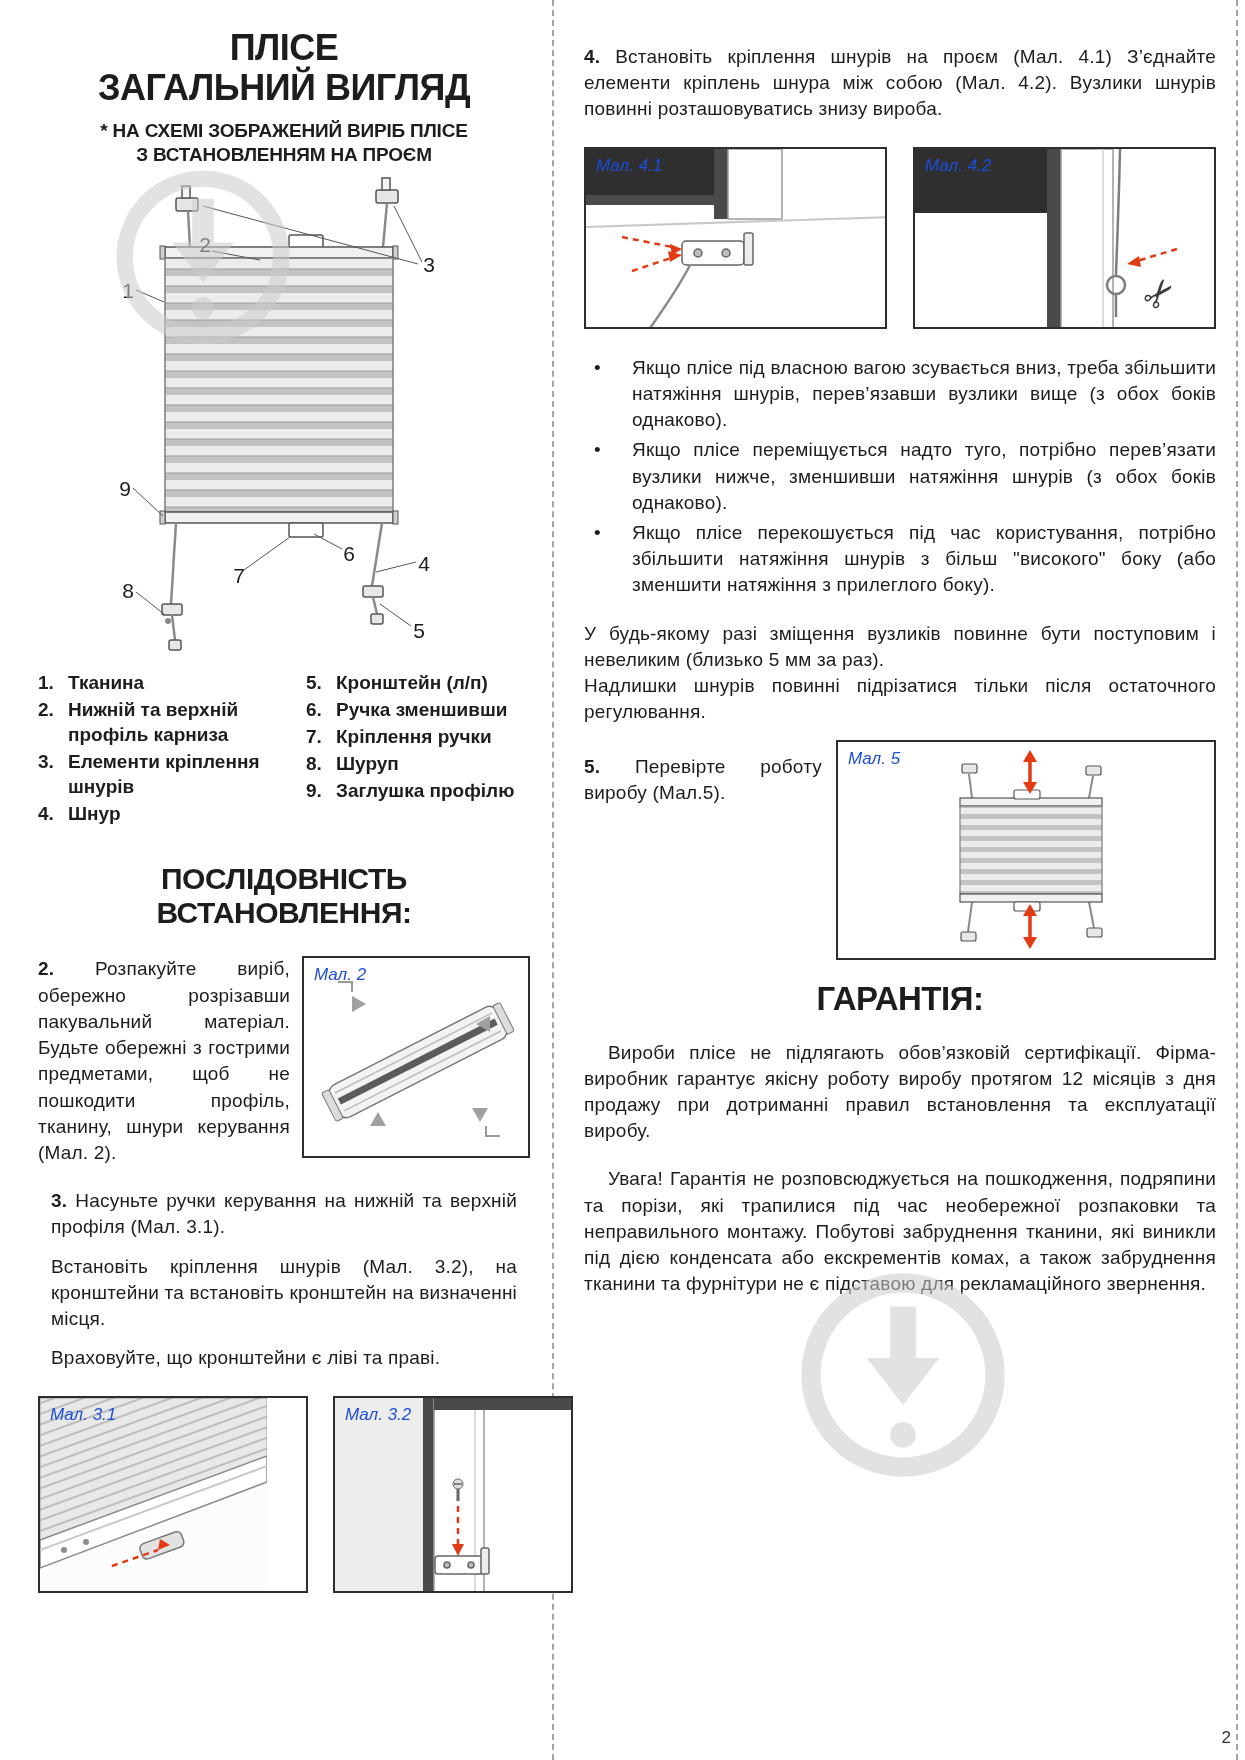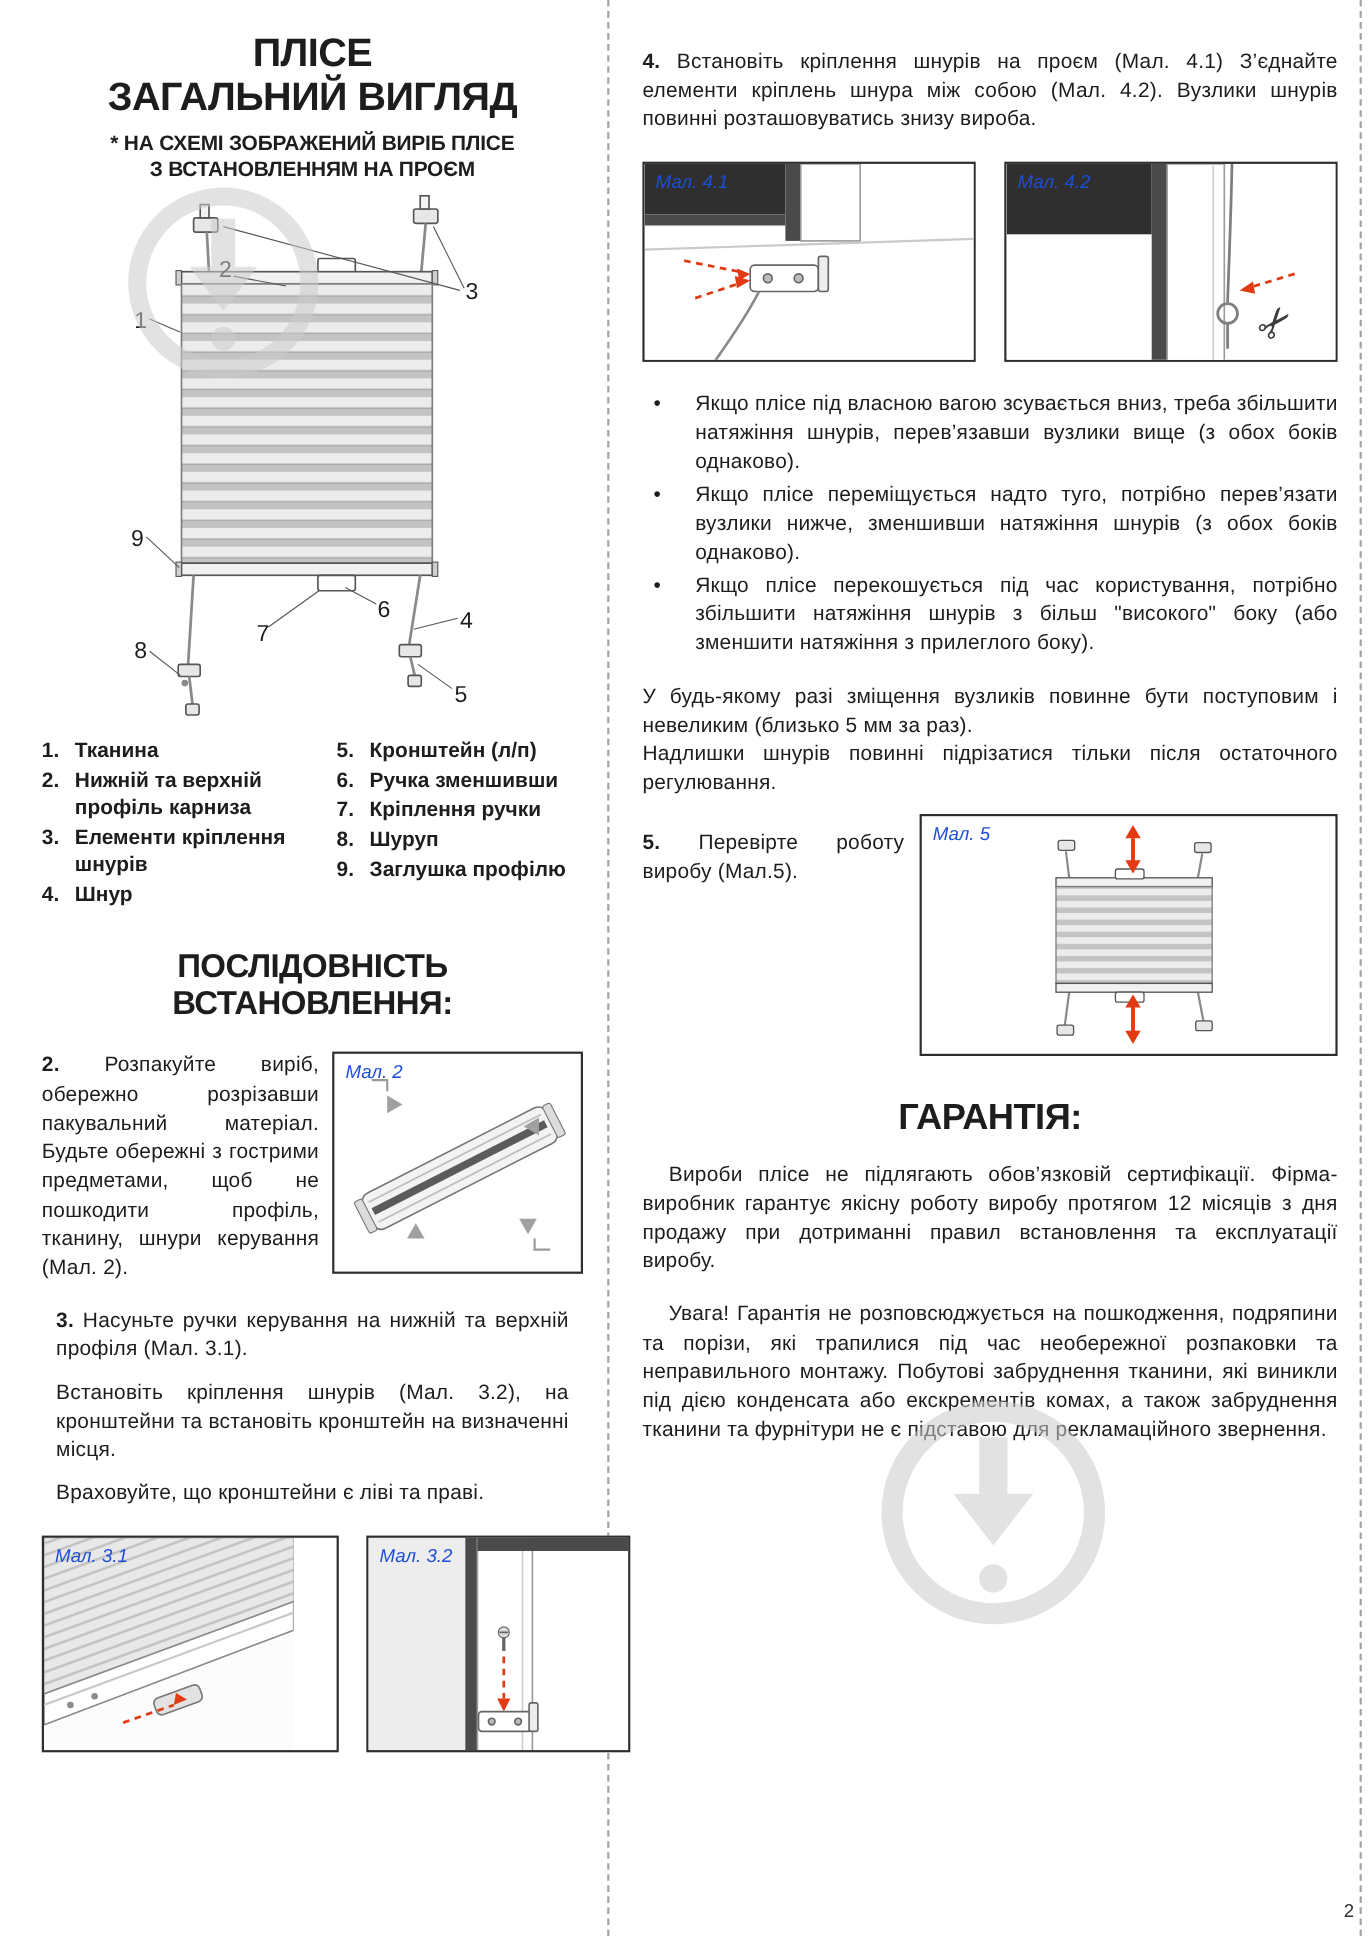--- a/index.html
+++ b/index.html
@@ -27,21 +27,21 @@
   .diagram-wrap { margin-top:6px; }
 
   .legend { display:flex; margin-top:10px; font-size:19px; line-height:1.32; }
   .legend-col1 { width:268px; }
   .legend-col2 { flex:1; }
   .legend-item { display:flex; margin-bottom:2px; }
   .legend-num { font-weight:700; width:30px; flex:none; }
   .legend-text { flex:1;font-weight:bold; }
 
   .section-heading { margin-top:34px; font-size:30px; font-weight:700; text-align:center; letter-spacing:-0.5px; }
-  .warranty-heading { margin-top:36px; font-size:33px; font-weight:700; text-align:center; letter-spacing:-0.5px; }
+  .warranty-heading { margin-top:20px; font-size:33px; font-weight:700; text-align:center; letter-spacing:-0.5px; }
 
   .figbox { border:2px solid #2e2e2e; position:relative; background:#fff; overflow:hidden; flex:none; }
   .figlabel { position:absolute; top:7px; left:10px; font-size:17px; color:#1d4ed8; z-index:3;font-style:italic; }
 
   .step2-row { display:flex; margin-top:26px; gap:12px; }
   .step2-text { width:252px; }
   .fig2 { width:228px; height:202px; }
 
   .step3 { margin-top:22px; }
 

